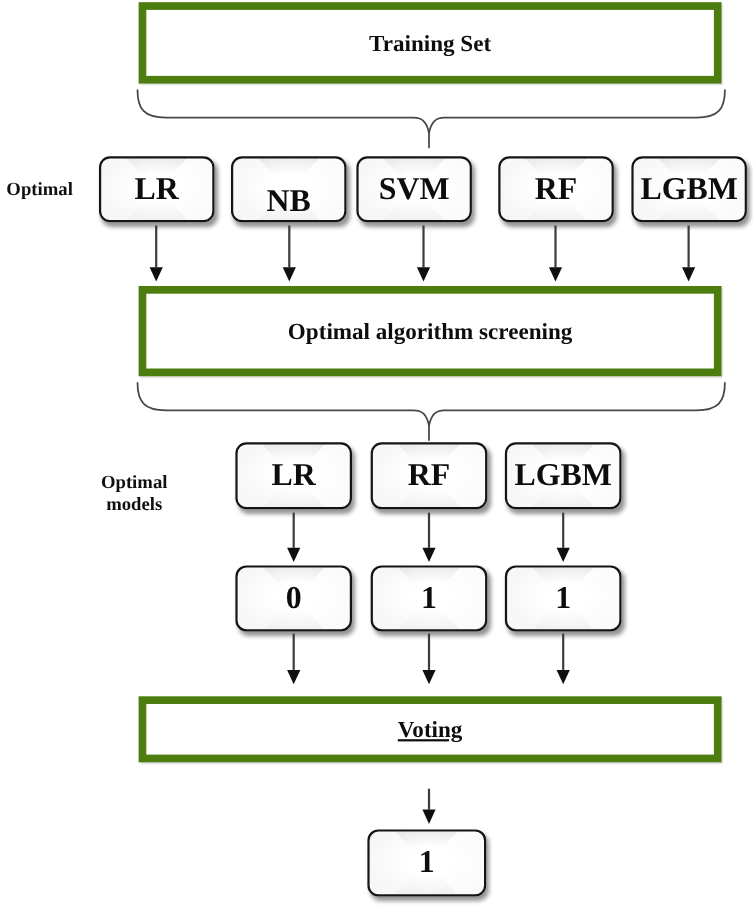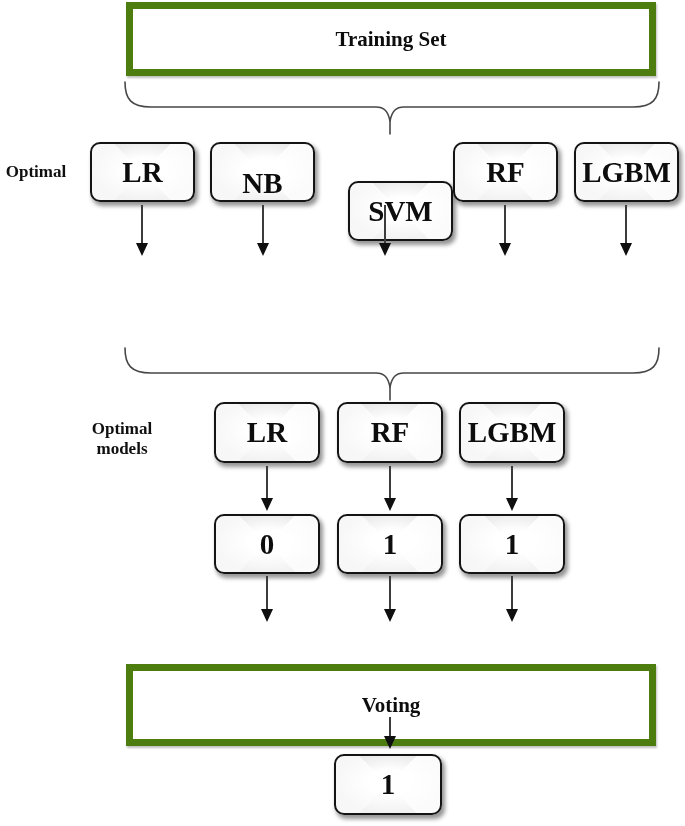--- a/index.html
+++ b/index.html
@@ -21,21 +21,21 @@
     background: #ffffff;
     display: flex;
     align-items: center;
     justify-content: center;
     font-weight: bold;
     font-size: 21px;
     box-shadow: 1px 1.5px 2px rgba(0,0,0,0.25);
   }
   .box-training { top: 2px; height: 74px; }
   .box-screening { top: 260px; height: 82px; }
-  .box-voting { top: 664px; height: 82px; }
+  .box-voting { top: 633px; height: 60px; text-decoration: underline; }
 
   .chip {
     position: absolute;
     box-sizing: border-box;
     width: 105px;
     height: 60px;
     border: 2.5px solid #141414;
     border-radius: 10px;
     display: flex;
     align-items: center;
@@ -48,21 +48,21 @@
       conic-gradient(from 45deg at 50% 50%,
         #fbfbfb 0deg 90deg,
         #f2f2f2 90deg 180deg,
         #f7f7f7 180deg 270deg,
         #e7e7e7 270deg 360deg);
   }
 
   .row-models .chip { top: 142px; height: 60px; }
   .chip.m1 { left: 90px; }
   .chip.m2 { left: 210px; align-items: flex-end; }
-  .chip.m3 { left: 348px; margin-top: 39px; }
+  .chip.m3 { left: 324px; }
   .chip.m4 { left: 453px; }
   .chip.m5 { left: 574px; }
 
   .chip.o1 { top: 402px; left: 214px; height: 61px; width: 106px; }
   .chip.o2 { top: 402px; left: 337px; height: 61px; width: 106px; }
   .chip.o3 { top: 402px; left: 459px; height: 61px; width: 106px; }
 
   .chip.p1 { top: 514px; left: 214px; height: 60px; width: 106px; }
   .chip.p2 { top: 514px; left: 337px; height: 60px; width: 106px; }
   .chip.p3 { top: 514px; left: 459px; height: 60px; width: 106px; }
@@ -71,21 +71,21 @@
 
   .sidelabel {
     position: absolute;
     font-weight: bold;
     font-size: 17px;
     line-height: 20px;
     text-align: center;
     color: #101010;
   }
   .lbl-models { left: 0px; width: 72px; top: 162px; }
-  .lbl-optimal { left: 82px; width: 80px; top: 419px; }
+  .lbl-optimal { left: 82px; width: 80px; top: 429px; }
   .lbl-predicting { left: 66px; width: 114px; top: 529px; }
   .lbl-final { left: 212px; width: 112px; top: 756px; }
 
   .arrow {
     position: absolute;
     width: 13px;
     display: flex;
     flex-direction: column;
     align-items: center;
   }
@@ -159,20 +159,23 @@
     </div>
   <div class="arrow a-r1 c4">
       <div class="shaft"></div>
       <div class="head"></div>
     </div>
   <div class="arrow a-r1 c5">
       <div class="shaft"></div>
       <div class="head"></div>
     </div>
 
+  <div class="bigbox box-screening">
+    <span>Optimal algorithm screening</span>
+  </div>
 
   <svg class="brace brace-2" viewBox="0 0 540 56">
     <path d="M3 2 C3 19 9 27 29 27 L254 27 C262 27 266 31 268 41 L268 54" fill="none" stroke="#474747" stroke-width="1.6" stroke-linecap="round"></path>
     <path d="M537 2 C537 19 531 27 511 27 L282 27 C274 27 270 31 268 41" fill="none" stroke="#474747" stroke-width="1.6" stroke-linecap="round"></path>
   </svg>
 
   <div class="sidelabel lbl-optimal">Optimal models</div>
   <div class="chip o1">
     <span>LR</span>
   </div>

